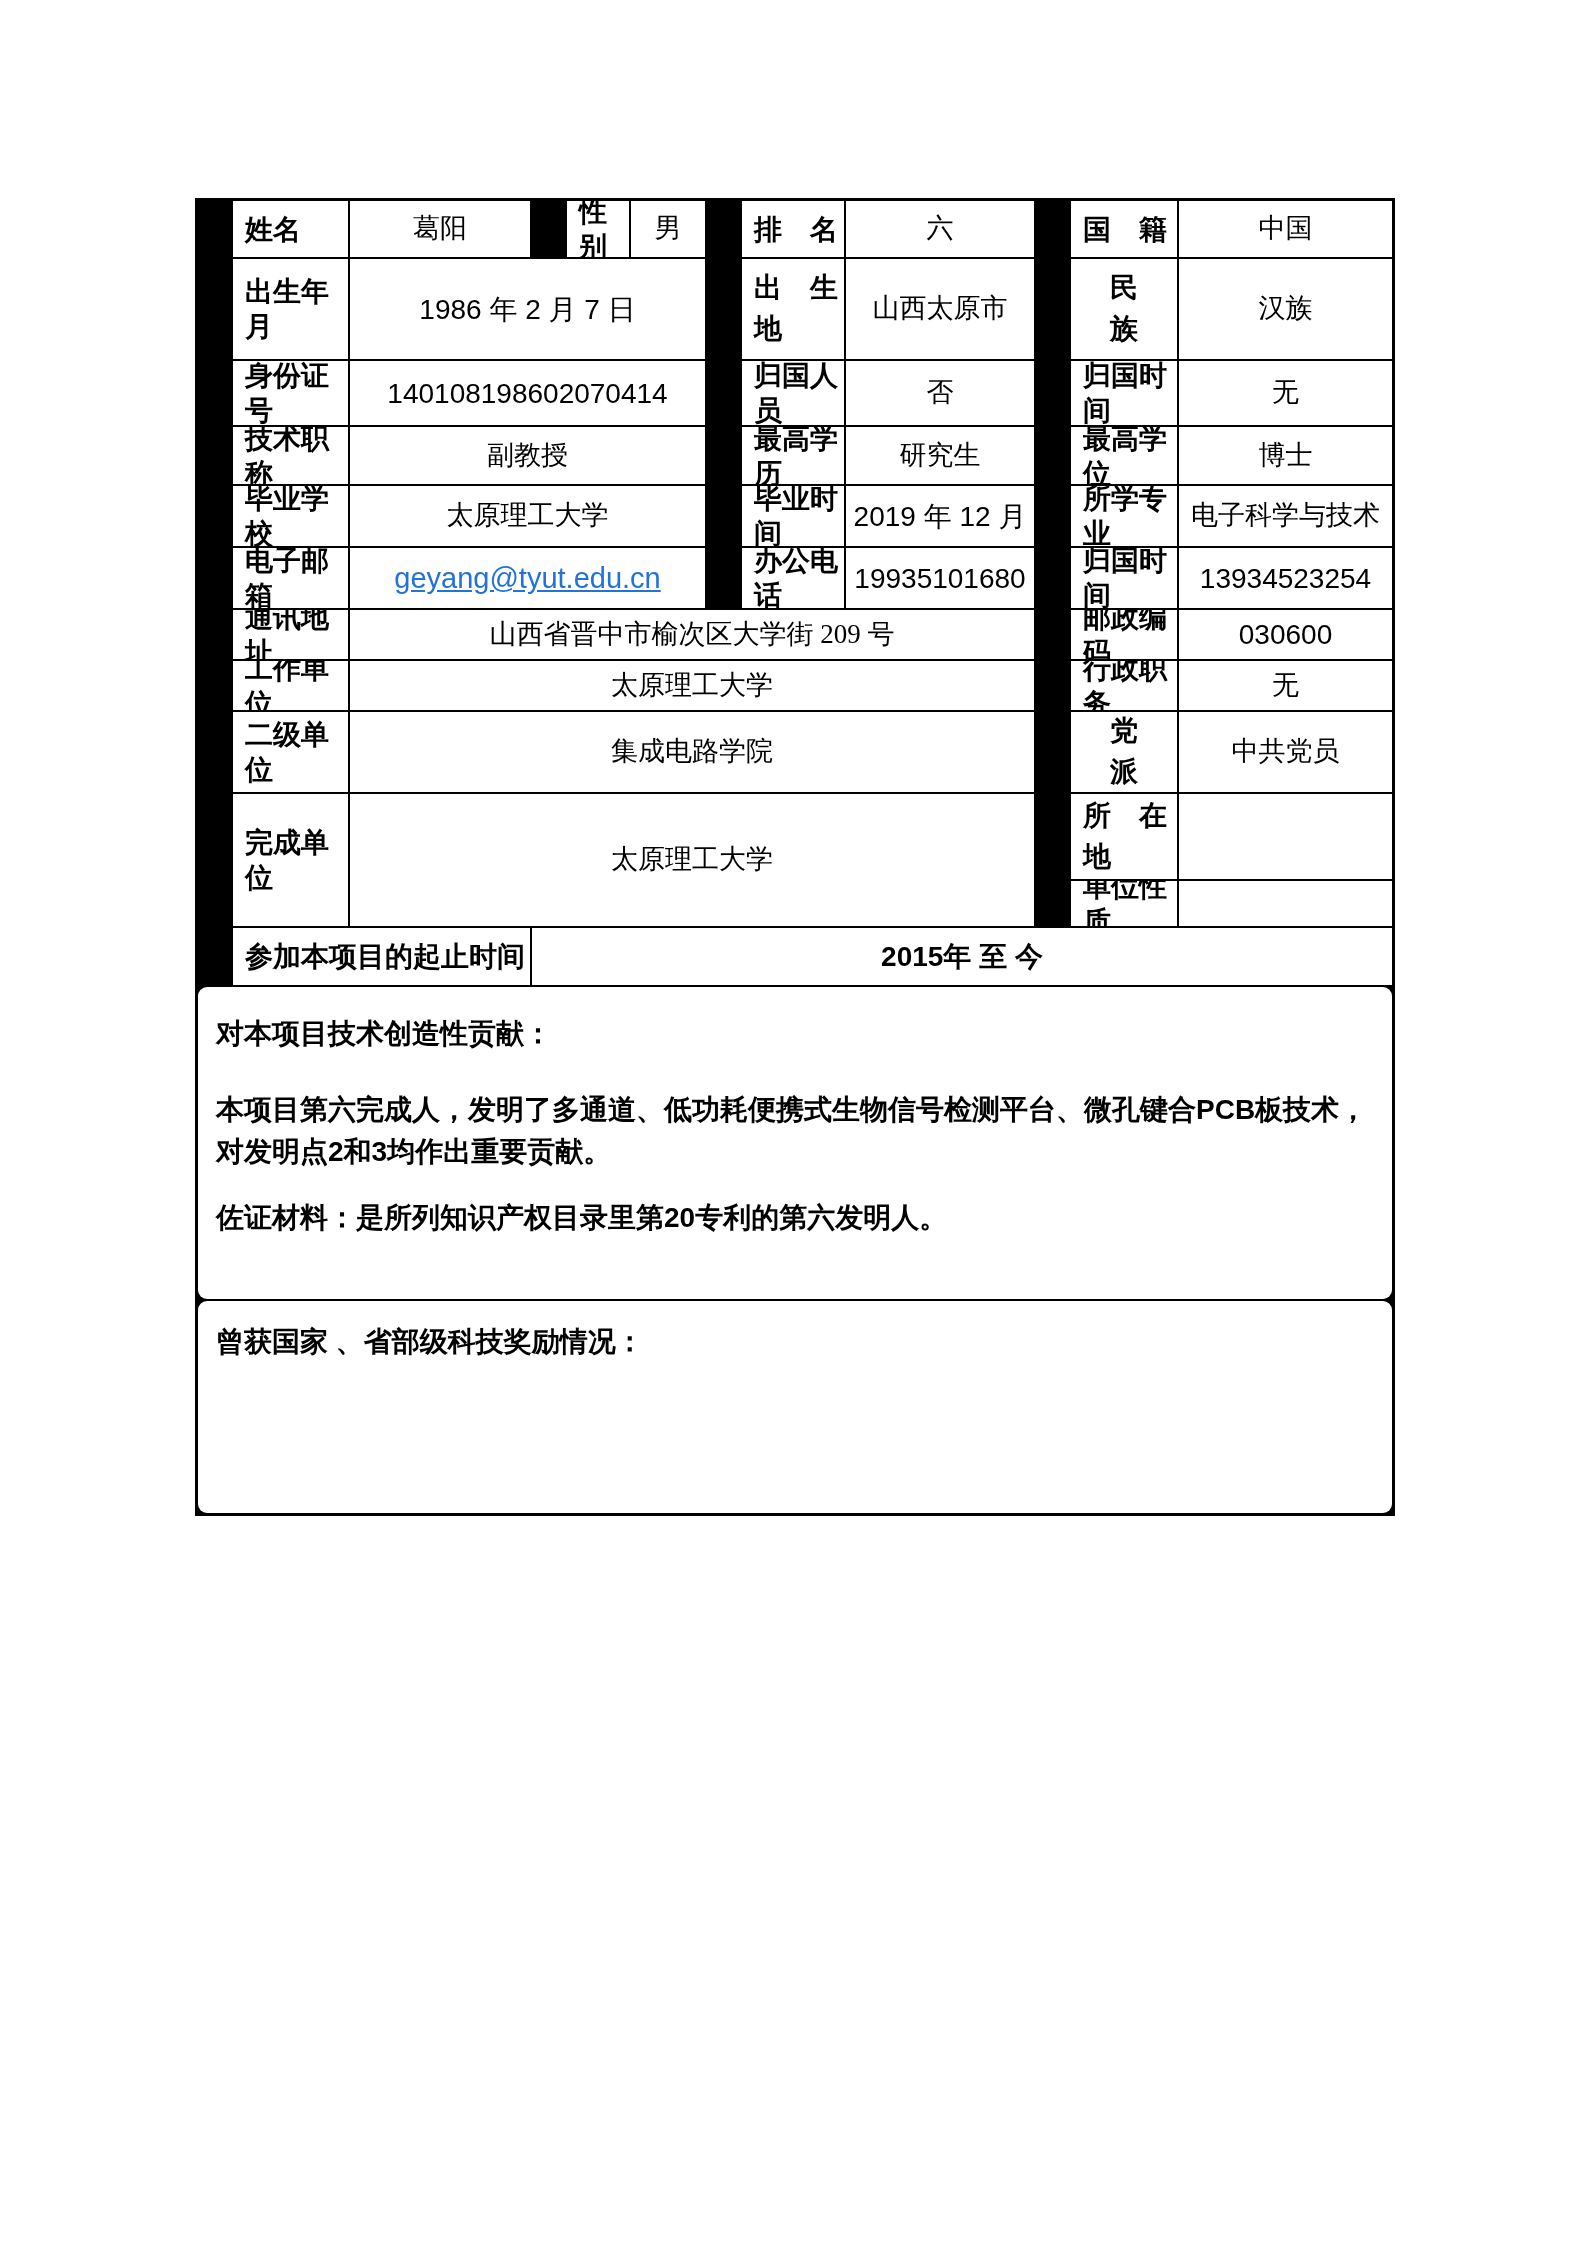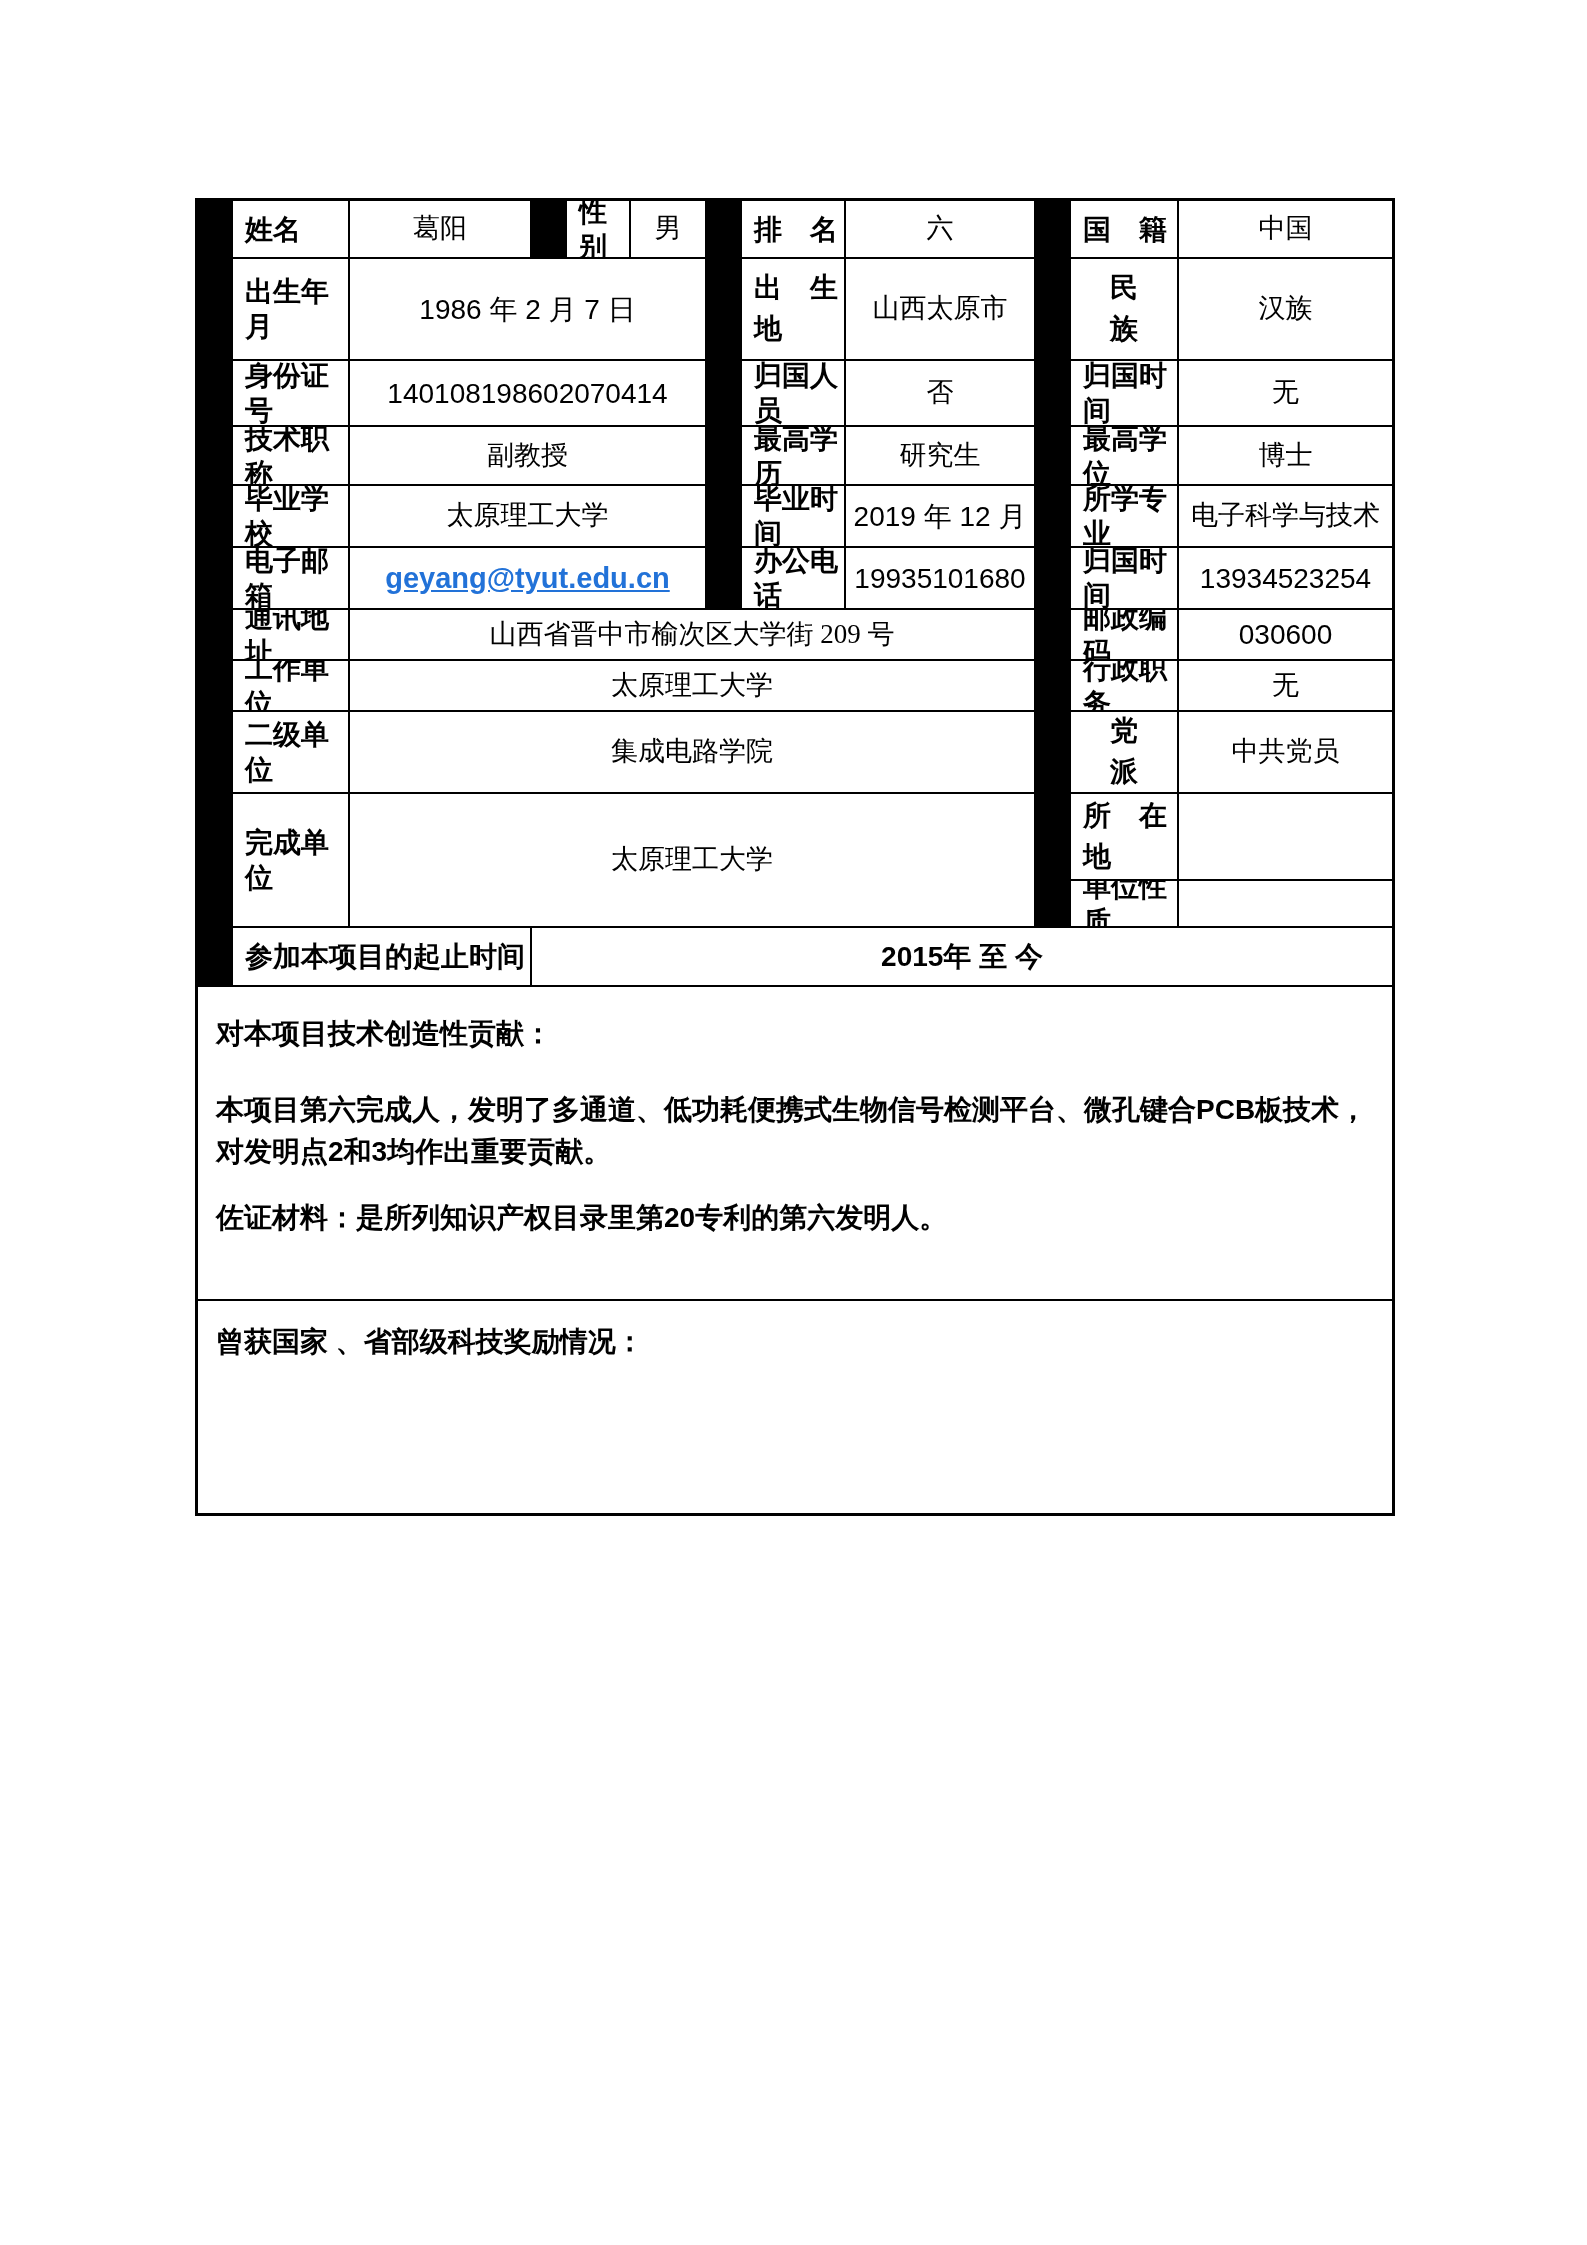--- a/index.html
+++ b/index.html
@@ -40,28 +40,29 @@
   .pre  { white-space: pre-line; line-height: 1.45; }
   .serif {
     font-family: "Liberation Serif", "DejaVu Serif", serif;
     font-weight: normal; font-size: 27px;
   }
   .num { font-weight: normal; font-size: 28px; }
   .boldval { font-weight: bold; }
   .email-link {
     color: var(--link, #2272d8);
     text-decoration: underline;
-    font-size: 29px; font-weight: bold;
+    font-size: 29px; font-weight: normal;
     cursor: pointer;
   }
   .block {
     flex-direction: column;
     align-items: flex-start; justify-content: flex-start;
     padding: 26px 18px 0 18px;
     font-weight: bold;
+    border-radius: 9px;
   }
   .block p { margin: 0; line-height: 1.5; }
   .block .body-par { margin-top: 34px; }
   .block .evidence-par { margin-top: 24px; }
 </style>
 </head>
 <body>
 
 <div class="sheet">
   <div class="tbl">

